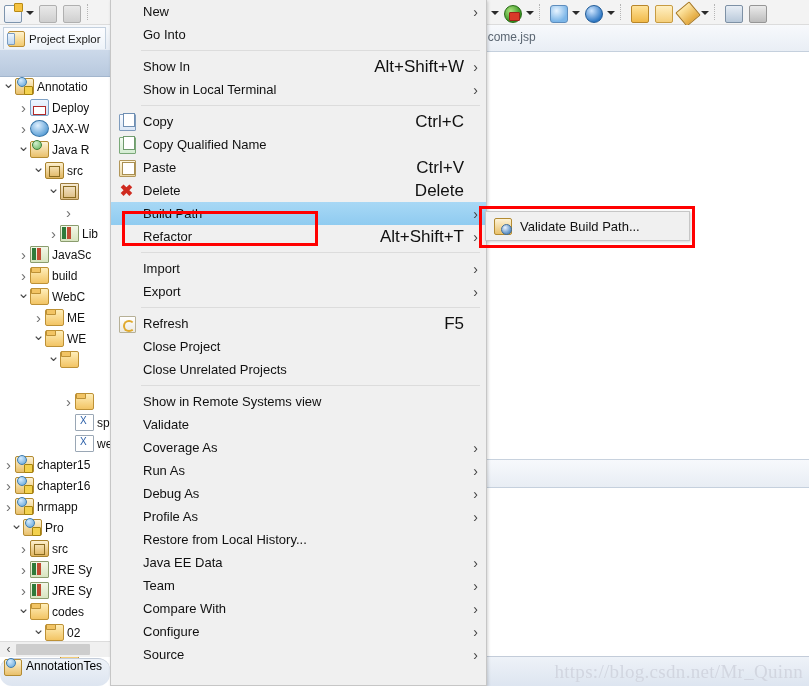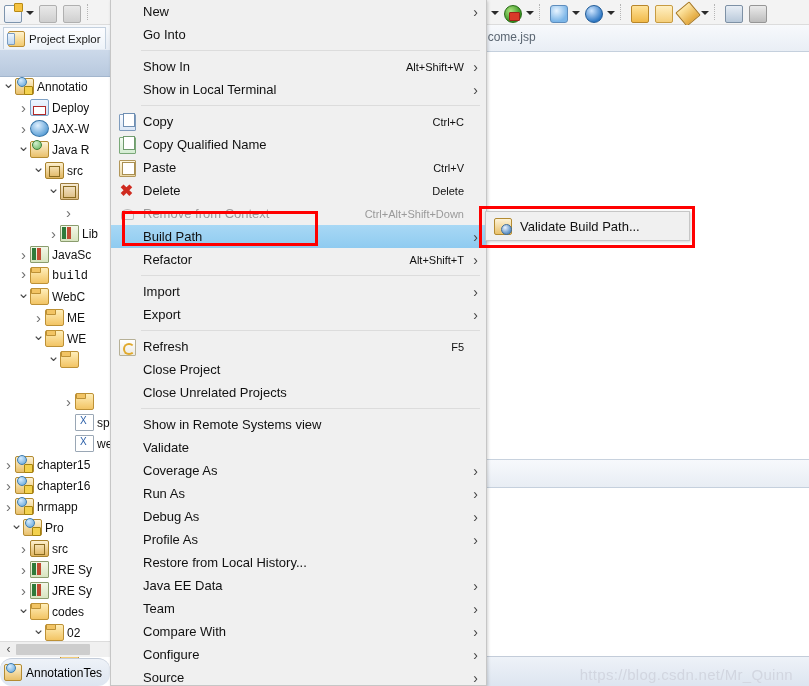--- a/index.html
+++ b/index.html
@@ -187,21 +187,21 @@
   #tree-hscroll .thumb {
     position:absolute; left:16px; top:2px; width:74px; height:11px;
     background:#cdcdcd; border-radius:1px;
   }
   #explorer-status {
     position: absolute;
     left: 0; bottom: 0;
     width: 110px; height: 28px;
     background: linear-gradient(#eef2f8,#dde5f0);
     border-top: 1px solid #c3ccd9;
-    display: flex; align-items: center;
+    display: flex; align-items: flex-start;
     padding-left: 4px;
     box-sizing: border-box;
     white-space: nowrap;
     font-size: 12px;
     border-radius: 12px;
   }
   .status-ico {
     width: 16px;height:15px;margin-right:4px;flex:0 0 auto;
     background: linear-gradient(#fdf3d8,#e9c06a); border:1px solid #b38b32; border-radius:2px; position:relative;
   }
@@ -294,23 +294,23 @@
     color: #ef0000;
     white-space: nowrap;
     overflow: hidden;
   }
   #console-bottombar{
     position:absolute; left:0; bottom:0; width:698px; height:29px;
     background: linear-gradient(#eef2f8,#dde5f0);
     border-top:1px solid #c3ccd9;
   }
   #watermark{
-    position:absolute; right:16px; bottom:3px;
-    font-size:15px; color:#d2d6e0; letter-spacing:0.3px;
-    font-family:Liberation Sans, sans-serif;
+    position:absolute; right:6px; bottom:3px;
+    font-size:19px; color:#d2d6e0; letter-spacing:0.3px;
+    font-family:Liberation Serif, serif;
   }
 
   
   #ctx-menu {
     position:absolute;
     left: 110px; top: 0px;
     width: 377px; height: 686px;
     background: #f0f0f0;
     border: 1px solid #c6c6c6;
     border-top: none;
@@ -327,21 +327,21 @@
     color: #111;
     padding-left: 32px;
     box-sizing: border-box;
     white-space: nowrap;
   }
   .mi.sel { background: linear-gradient(#a8d8f5,#8fcbf0); }
   .mi.disabled { color: #9a9a9a; }
   .mi .acc {
     position: absolute;
     right: 22px;
-    font-size: 11px;
+    font-size: 17px;
     color: #111;
   }
   .mi.disabled .acc { color:#9a9a9a; }
   .mi .sub {
     position: absolute;
     right: 8px;
     font-size: 14px;
     color: #444;
   }
   .mi .micon {
@@ -495,21 +495,21 @@
       <div class="row" style="padding-left: 47px; align-items: center;">
         <span class="chev right"></span>
         <span class="ti ti-lib"></span>
         <span class="lbl">Lib</span>
       </div>
       <div class="row" style="padding-left: 17px;">
         <span class="chev right"></span>
         <span class="ti ti-lib"></span>
         <span class="lbl">JavaSc</span>
       </div>
-      <div class="row" style="padding-left: 17px; font-family: Liberation Mono, monospace;">
+      <div class="row" style="padding-left: 17px;">
         <span class="chev right"></span>
         <span class="ti ti-folder"></span>
         <span class="lbl">build</span>
       </div>
       <div class="row" style="padding-left: 17px;">
         <span class="chev down"></span>
         <span class="ti ti-folder"></span>
         <span class="lbl">WebC</span>
       </div>
       <div class="row" style="padding-left: 32px;">
@@ -696,25 +696,20 @@
     <div class="mi">
       <span class="micon mic-paste"></span>
       <span>Paste</span>
       <span class="acc">Ctrl+V</span>
     </div>
     <div class="mi">
       <span class="micon mic-delete">✖</span>
       <span>Delete</span>
       <span class="acc">Delete</span>
     </div>
-    <div class="mi disabled">
-      <span class="micon mic-remctx"></span>
-      <span>Remove from Context</span>
-      <span class="acc">Ctrl+Alt+Shift+Down</span>
-    </div>
     <div class="mi sel">
       <span>Build Path</span>
       <span class="sub">›</span>
     </div>
     <div class="mi">
       <span>Refactor</span>
       <span class="acc">Alt+Shift+T</span>
       <span class="sub">›</span>
     </div>
     <div class="sep"></div>

